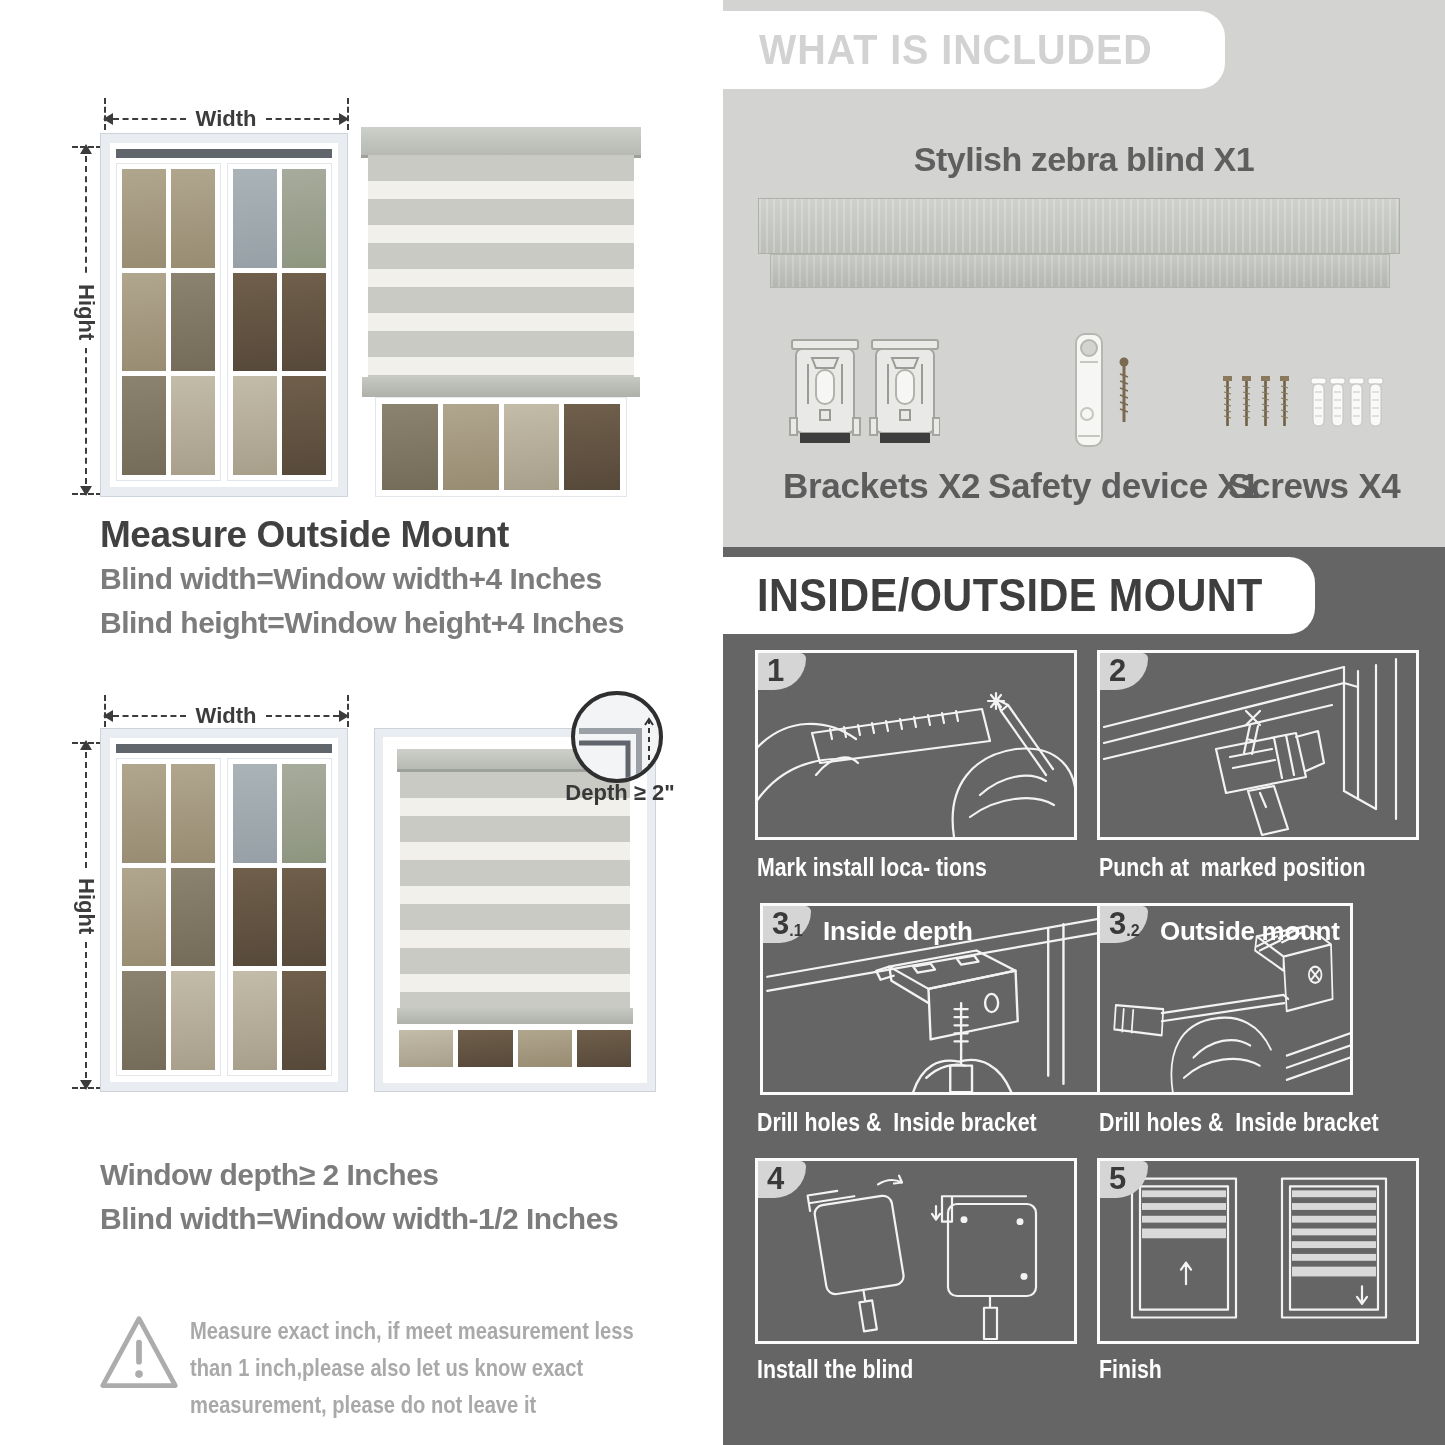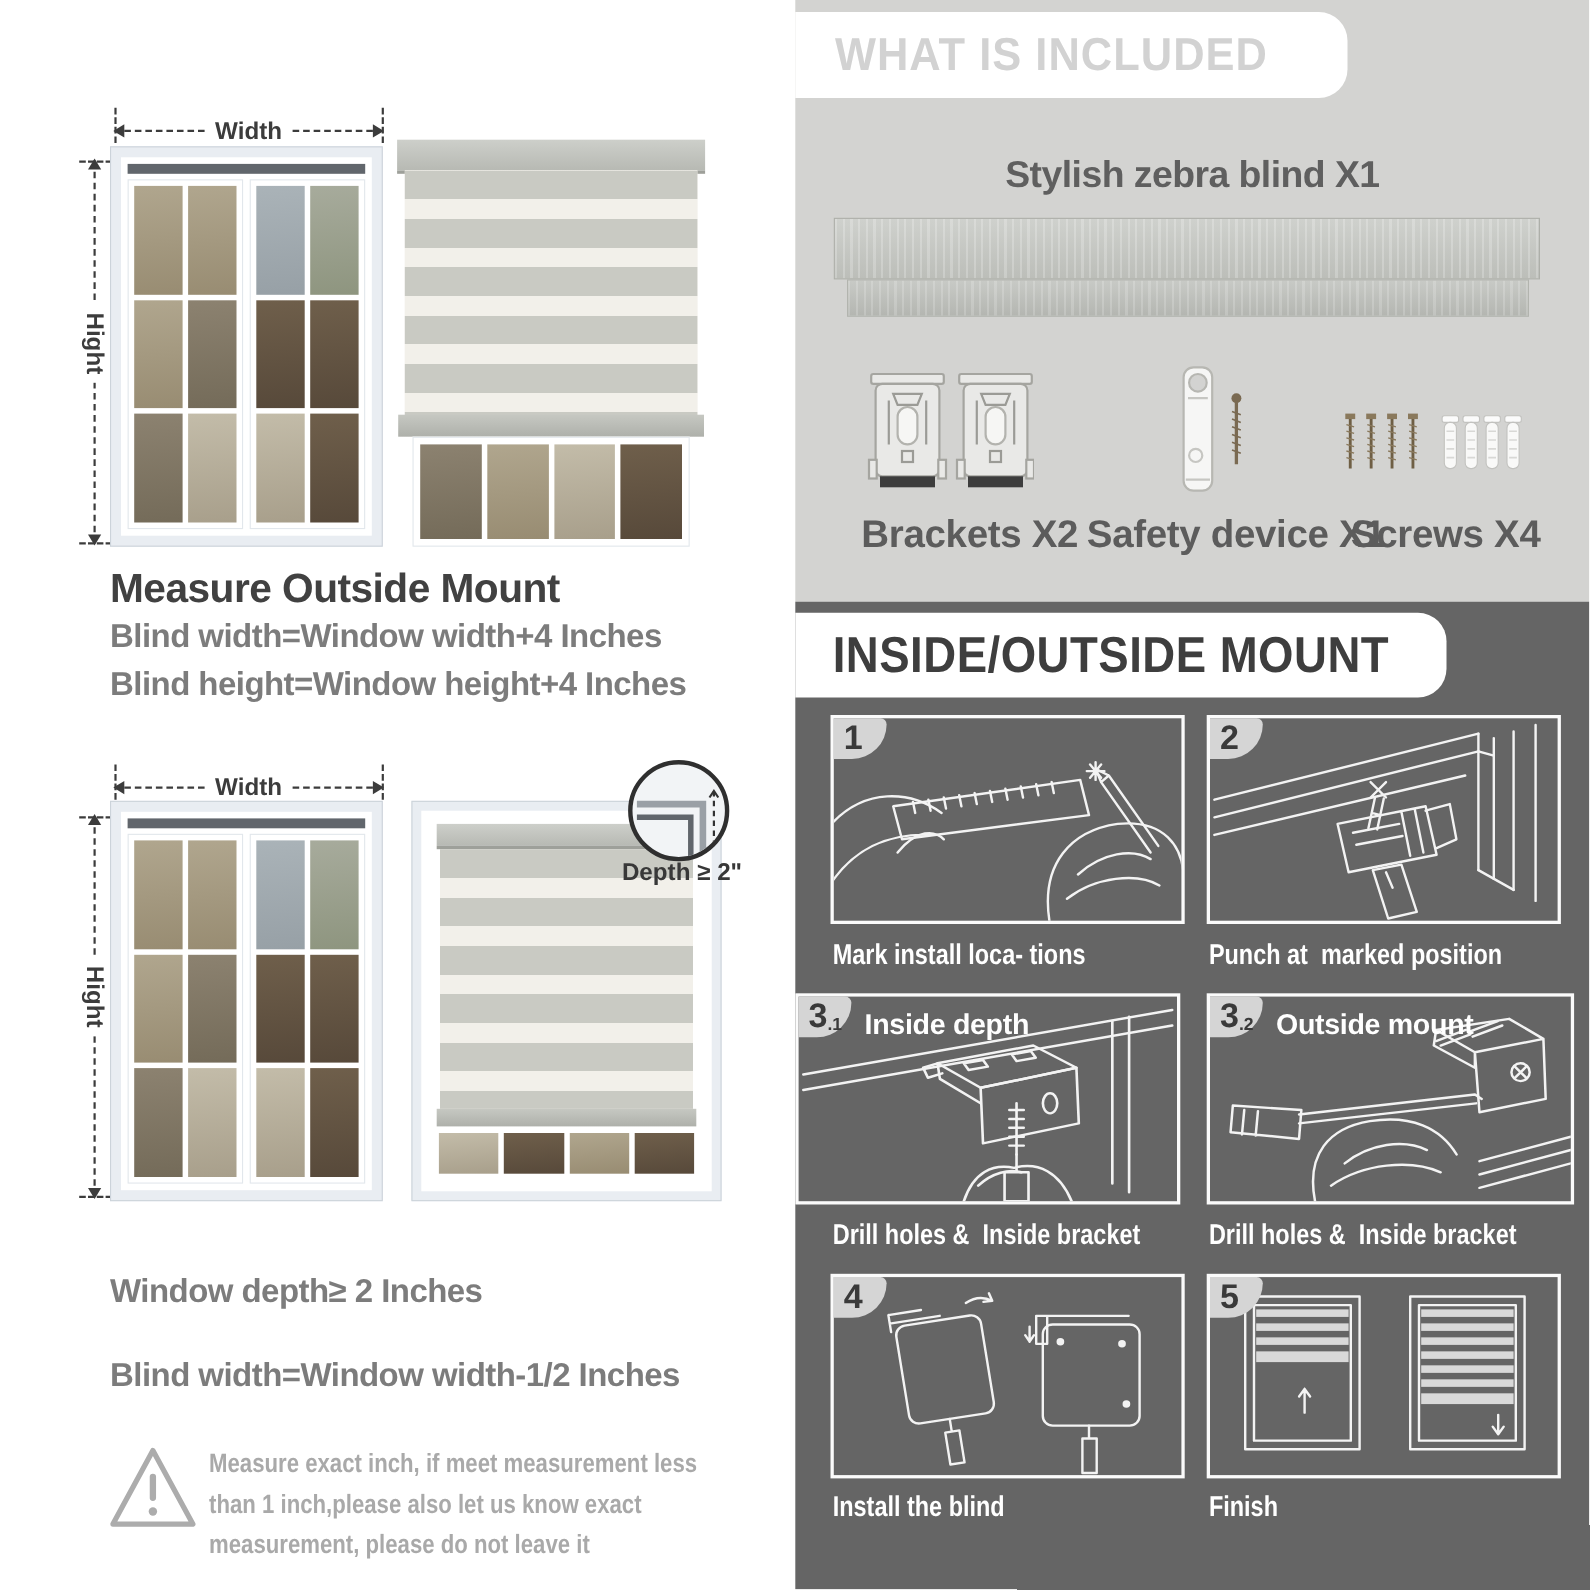--- a/index.html
+++ b/index.html
@@ -199,21 +199,21 @@
     <svg viewBox="0 0 92 92" width="92" height="92">
       <path d="M4,36 L64,36 L64,90" stroke="#9aa0a6" stroke-width="6" fill="none"></path>
       <path d="M4,48 L53,48 L53,90" stroke="#61666c" stroke-width="5" fill="none"></path>
       <path d="M74,24 L74,84" stroke="#333" stroke-width="2" stroke-dasharray="5,4" fill="none"></path>
       <path d="M70,30 l4,-6 l4,6 M70,78 l4,6 l4,-6" stroke="#333" stroke-width="2" fill="none"></path>
     </svg>
   </div>
   <div class="abs depth-lbl" style="left:558px;top:780px;width:124px;">Depth ≥ 2"</div>
 
   <div class="abs sec-line" style="left:100px;top:1158px;">Window depth≥ 2 Inches</div>
-  <div class="abs sec-line" style="left:100px;top:1202px;margin-top:32px;">Blind width=Window width-1/2 Inches</div>
+  <div class="abs sec-line" style="left:100px;top:1202px;">Blind width=Window width-1/2 Inches</div>
 
   <svg class="abs" style="left:96px;top:1310px;" width="86" height="88" viewBox="0 0 90 90">
     <path d="M45,8 L83,78 L7,78 Z" stroke="#acacac" stroke-width="5" fill="none" stroke-linejoin="round"></path>
     <rect x="42" y="30" width="6" height="26" rx="3" fill="#acacac"></rect>
     <circle cx="45" cy="66" r="4" fill="#acacac"></circle>
   </svg>
   <div class="abs warn-text" style="left:190px;top:1312px;">Measure exact inch, if meet measurement less than 1 inch,please also let us know exact measurement, please do not leave it</div>
 
   <div class="abs right-light"></div>
   <div class="abs inc-box">
@@ -344,41 +344,41 @@
         <path d="M150,72 L144,100 M158,73 L152,101 M147,86 l8,2"></path>
         <path d="M116,96 L196,80 L206,124 L126,140 Z M196,84 L218,78 L224,110 L206,118 M186,82 L194,122 M174,85 L182,125"></path>
         <path d="M130,104 l42,-8 M133,115 l42,-8"></path>
         <path d="M148,138 L174,133 L188,176 L162,182 Z M160,140 l6,14"></path>
       </g>
     </svg>
     <div class="badge"><span class="n">2</span><span class="s"></span></div>
   </div>
   <div class="abs caption" style="left:1099px;top:852px;">Punch at  marked position</div>
 
-  <div class="abs panel" style="left:723px;top:903px;width:350px;height:192px;">
+  <div class="abs panel" style="left:760px;top:903px;width:350px;height:192px;">
     <svg viewBox="0 0 316 184" preserveAspectRatio="none">
       <g class="lineart">
         <path d="M4,70 L312,12 M4,84 L312,26"></path>
         <path d="M262,22 L262,168 M276,18 L276,176"></path>
         <path d="M116,60 L196,44 L232,64 L152,82 Z"></path>
         <path d="M138,60 l16,-3 l4,6 l-16,3 Z M178,52 l16,-3 l4,6 l-16,3 Z"></path>
         <path d="M152,82 L232,64 L234,114 L154,132 Z"></path>
         <ellipse cx="210" cy="96" rx="6" ry="9"></ellipse>
         <path d="M116,60 l-12,4 l4,9 l12,-4 M116,60 L118,74 L152,96"></path>
         <path d="M182,96 V142 M176,102 h12 M176,110 h12 M176,118 h12 M176,126 h12 M176,134 h12"></path>
         <path d="M182,142 V158 M172,158 h20 v26 h-20 Z"></path>
         <path d="M138,184 C146,158 162,150 180,154 C200,148 218,158 228,184 M150,170 C162,158 176,155 186,158"></path>
       </g>
     </svg>
     <div class="badge"><span class="n">3</span><span class="s">.1</span></div>
     <div class="step-title">Inside depth</div>
   </div>
   <div class="abs caption" style="left:757px;top:1107px;">Drill holes &amp;  Inside bracket</div>
 
-  <div class="abs panel" style="left:1097px;top:903px;width:334px;height:192px;">
+  <div class="abs panel" style="left:1097px;top:903px;width:256px;height:192px;">
     <svg viewBox="0 0 316 184" preserveAspectRatio="none">
       <g class="lineart">
         <path d="M198,30 L262,20 L292,38 L232,50 Z M232,50 L292,38 L294,92 L236,104 Z M198,30 L196,44 L232,64 L232,50"></path>
         <path d="M224,30 l-26,10 M228,34 l-26,10 M252,22 l-26,10 M256,26 l-26,10"></path>
         <circle cx="272" cy="68" r="8"></circle>
         <path d="M267,63 l10,10 M277,63 l-10,10"></path>
         <path d="M78,106 L232,88 M78,114 L233,96 M232,88 l6,4"></path>
         <path d="M20,98 L80,102 L78,128 L18,122 Z M30,102 l-2,22 M42,103 l-2,22"></path>
         <path d="M92,184 C84,142 104,118 140,112 C176,106 202,118 216,142 M118,150 C140,132 170,128 190,138 M106,170 C134,150 176,146 202,158"></path>
         <path d="M236,148 L316,126 M236,160 L316,138 M236,172 L316,150"></path>

